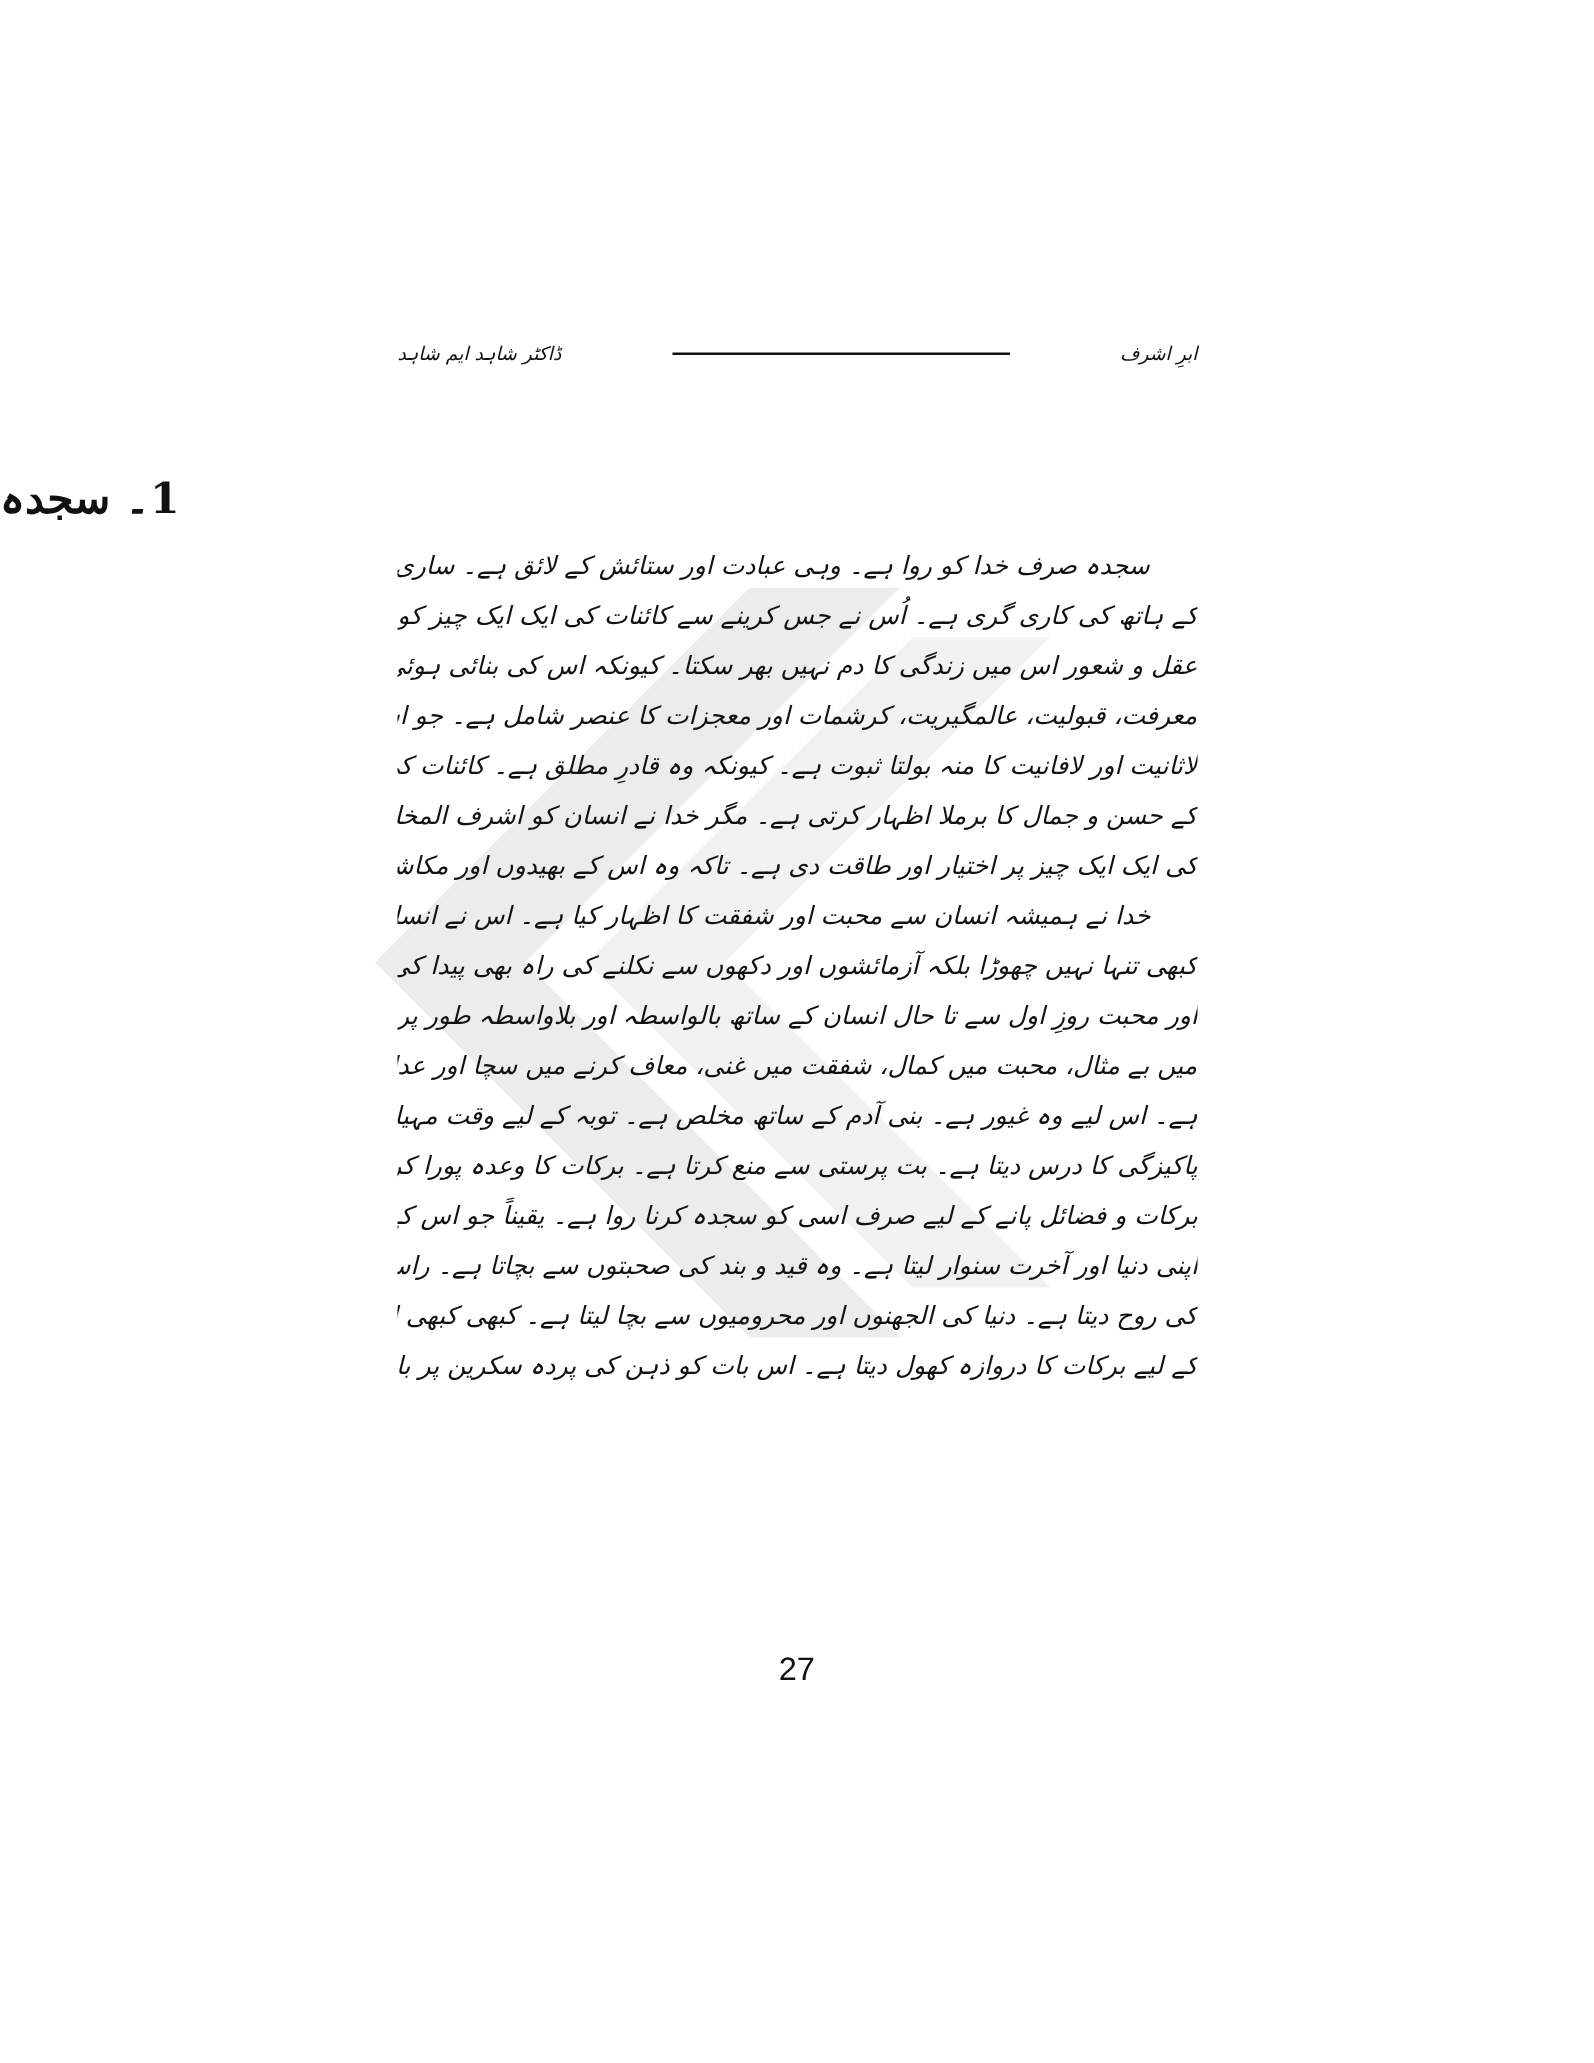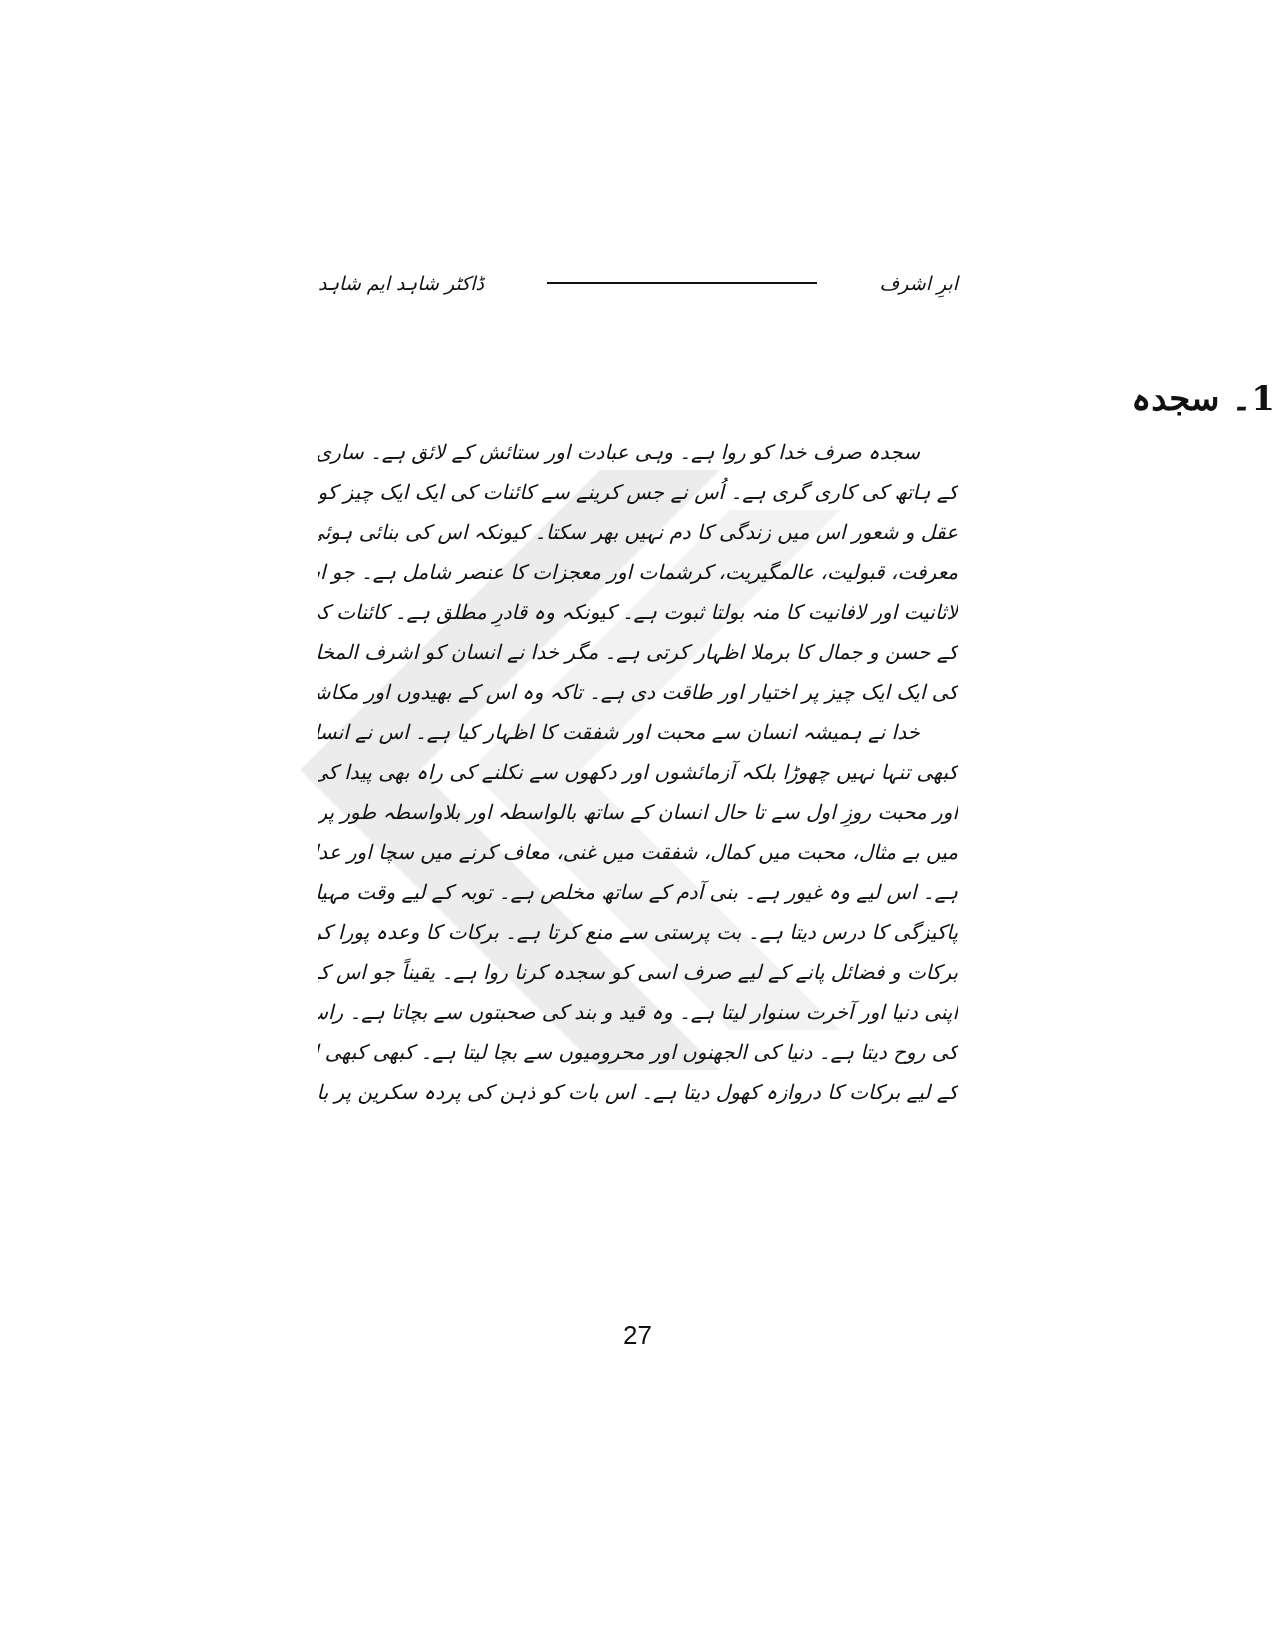--- a/index.html
+++ b/index.html
@@ -36,40 +36,40 @@
       left: 318px;
       width: 640px;
       height: 30px;
       display: flex;
       direction: rtl;
       align-items: center;
       justify-content: space-between;
     }
     .hdr-text {
       font-family: "DejaVu Serif", serif;
-      font-size: 19px;
+      font-size: 15px;
       font-style: italic;
       color: #111;
       white-space: nowrap;
     }
     .hdr-rule-wrap {
       flex: 1;
       display: flex;
       justify-content: center;
     }
     .hdr-rule-inner {
       width: 270px;
       border-top: 2px solid #111;
     }
     .chapter-title {
       position: absolute;
       top: 378px;
       left: 0;
       width: 1275px;
-      text-align: right;
+      text-align: left;
       font-family: "DejaVu Serif", serif;
       font-weight: bold;
       font-size: 34px;
       direction: rtl;
       color: #111;
     }
     .body-text {
       position: absolute;
       top: 432px;
       left: 318px;

